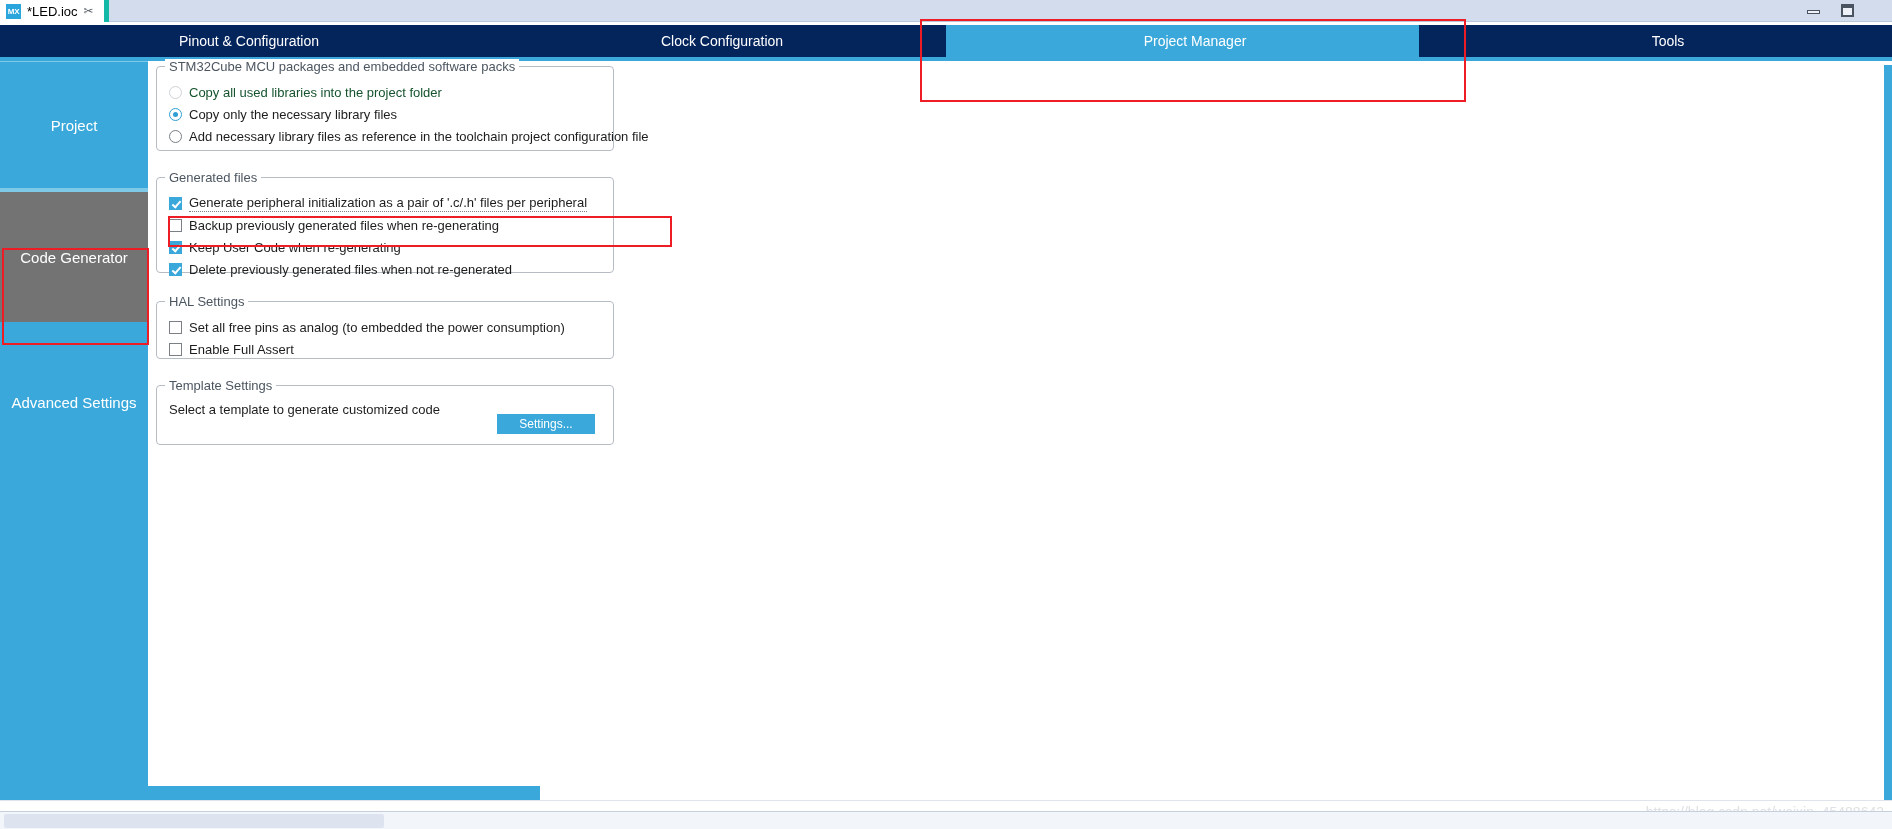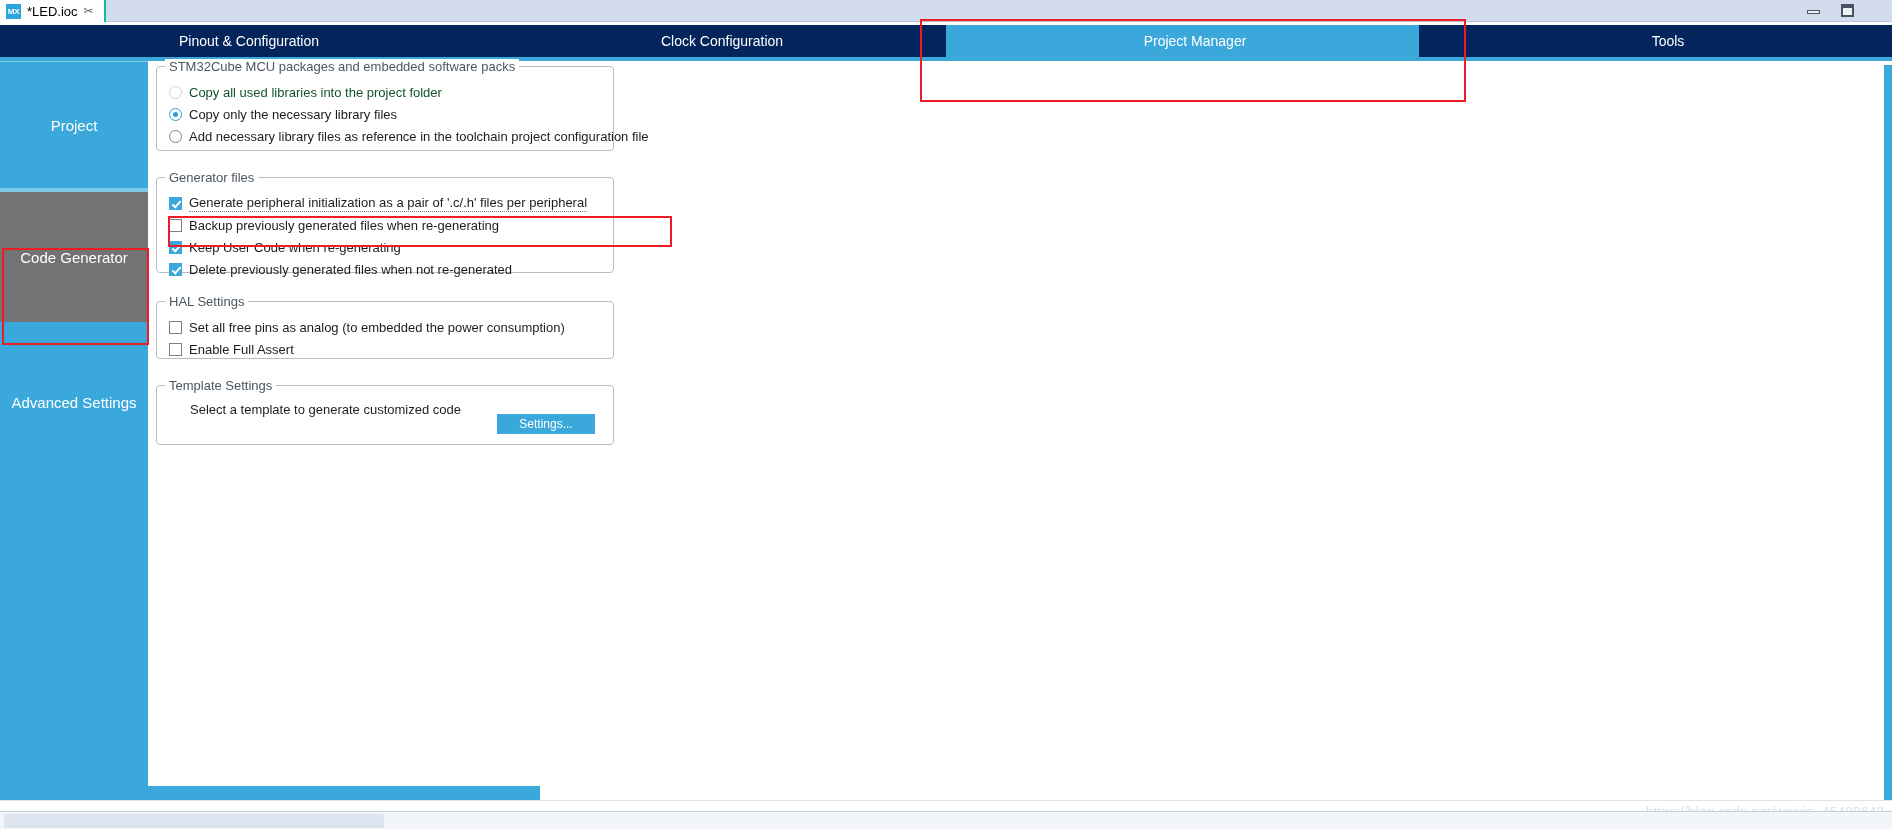--- a/index.html
+++ b/index.html
@@ -29,21 +29,21 @@
   }
   #editor-tab {
     position: absolute;
     left: 0; top: 0;
     height: 22px;
     padding: 0 10px 0 6px;
     background: #ffffff;
     display: flex;
     align-items: center;
     gap: 6px;
-    border-right: 2px solid #14b8a6;
+    border-right: 5px solid #14b8a6;
     box-sizing: border-box;
   }
   #mx-badge {
     width: 15px; height: 15px;
     background: #2ba6dd;
     color: #ffffff;
     font-size: 8px;
     font-weight: bold;
     display: flex;
     align-items: center;
@@ -390,21 +390,21 @@
         <span class="opt-label">Copy only the necessary library files</span>
       </div>
       <div class="opt-row">
         <span class="radio"></span>
         <span class="opt-label">Add necessary library files as reference in the toolchain project configuration file</span>
       </div>
     </div>
   </div>
 
   <div class="groupbox" style="left:-15px; top:116px; width:458px; height:96px;">
-    <span class="groupbox-title">Generator files</span>
+    <span class="groupbox-title">Generated files</span>
     <div class="gb-body">
       <div class="opt-row">
         <span class="checkbox checked"></span>
         <span class="opt-label focus-underline">Generate peripheral initialization as a pair of '.c/.h' files per peripheral</span>
       </div>
       <div class="opt-row">
         <span class="checkbox"></span>
         <span class="opt-label">Backup previously generated files when re-generating</span>
       </div>
       <div class="opt-row">
@@ -425,21 +425,21 @@
         <span class="checkbox"></span>
         <span class="opt-label">Set all free pins as analog (to embedded the power consumption)</span>
       </div>
       <div class="opt-row">
         <span class="checkbox"></span>
         <span class="opt-label">Enable Full Assert</span>
       </div>
     </div>
   </div>
 
-  <div class="groupbox" style="left:-15px; top:324px; width:458px; height:60px;padding-left:21px;">
+  <div class="groupbox" style="left:-15px; top:324px; width:458px; height:60px;">
     <span class="groupbox-title">Template Settings</span>
     <div id="template-row">
       <span id="template-hint">Select a template to generate customized code</span>
     </div>
     <button id="template-settings-button">Settings...</button>
   </div>
 
 </div>
 
 <div id="right-scroll-strip"></div>

